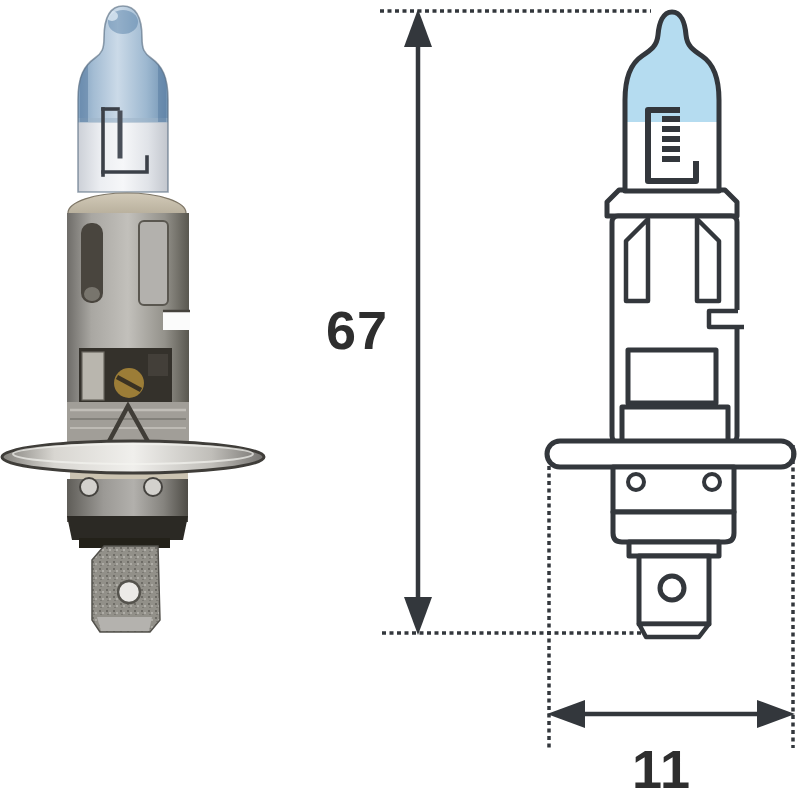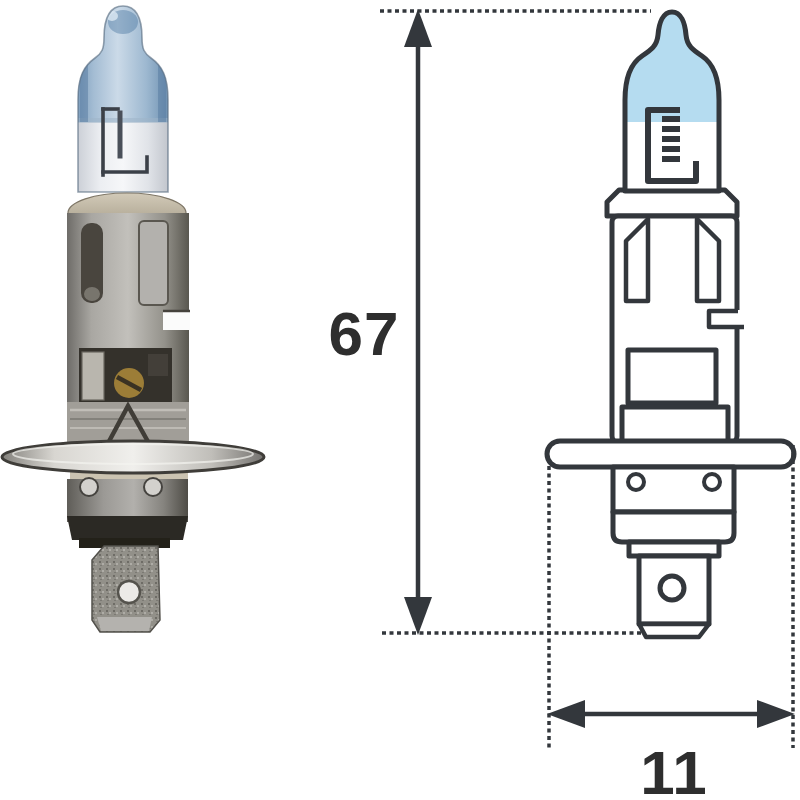--- a/index.html
+++ b/index.html
@@ -17,23 +17,23 @@
     position:relative;
     width:800px;height:800px;
     background:var(--c-background);
     overflow:hidden;
   }
   .canvas{position:absolute;left:0;top:0;}
   .dim-label{
     position:absolute;
     color:var(--c-dimension_text);
     font-weight:bold;
-    font-size:62px;
+    font-size:54px;
     letter-spacing:1px;
-    text-align:center;
+    text-align:left;
     line-height:1;
     user-select:none;
   }
   .dim-label.height{left:326px;top:303px;width:76px;}
   .dim-label.width{left:632px;top:742px;width:84px;}
 </style>
 </head>
 <body>
 
 <div class="stage">

